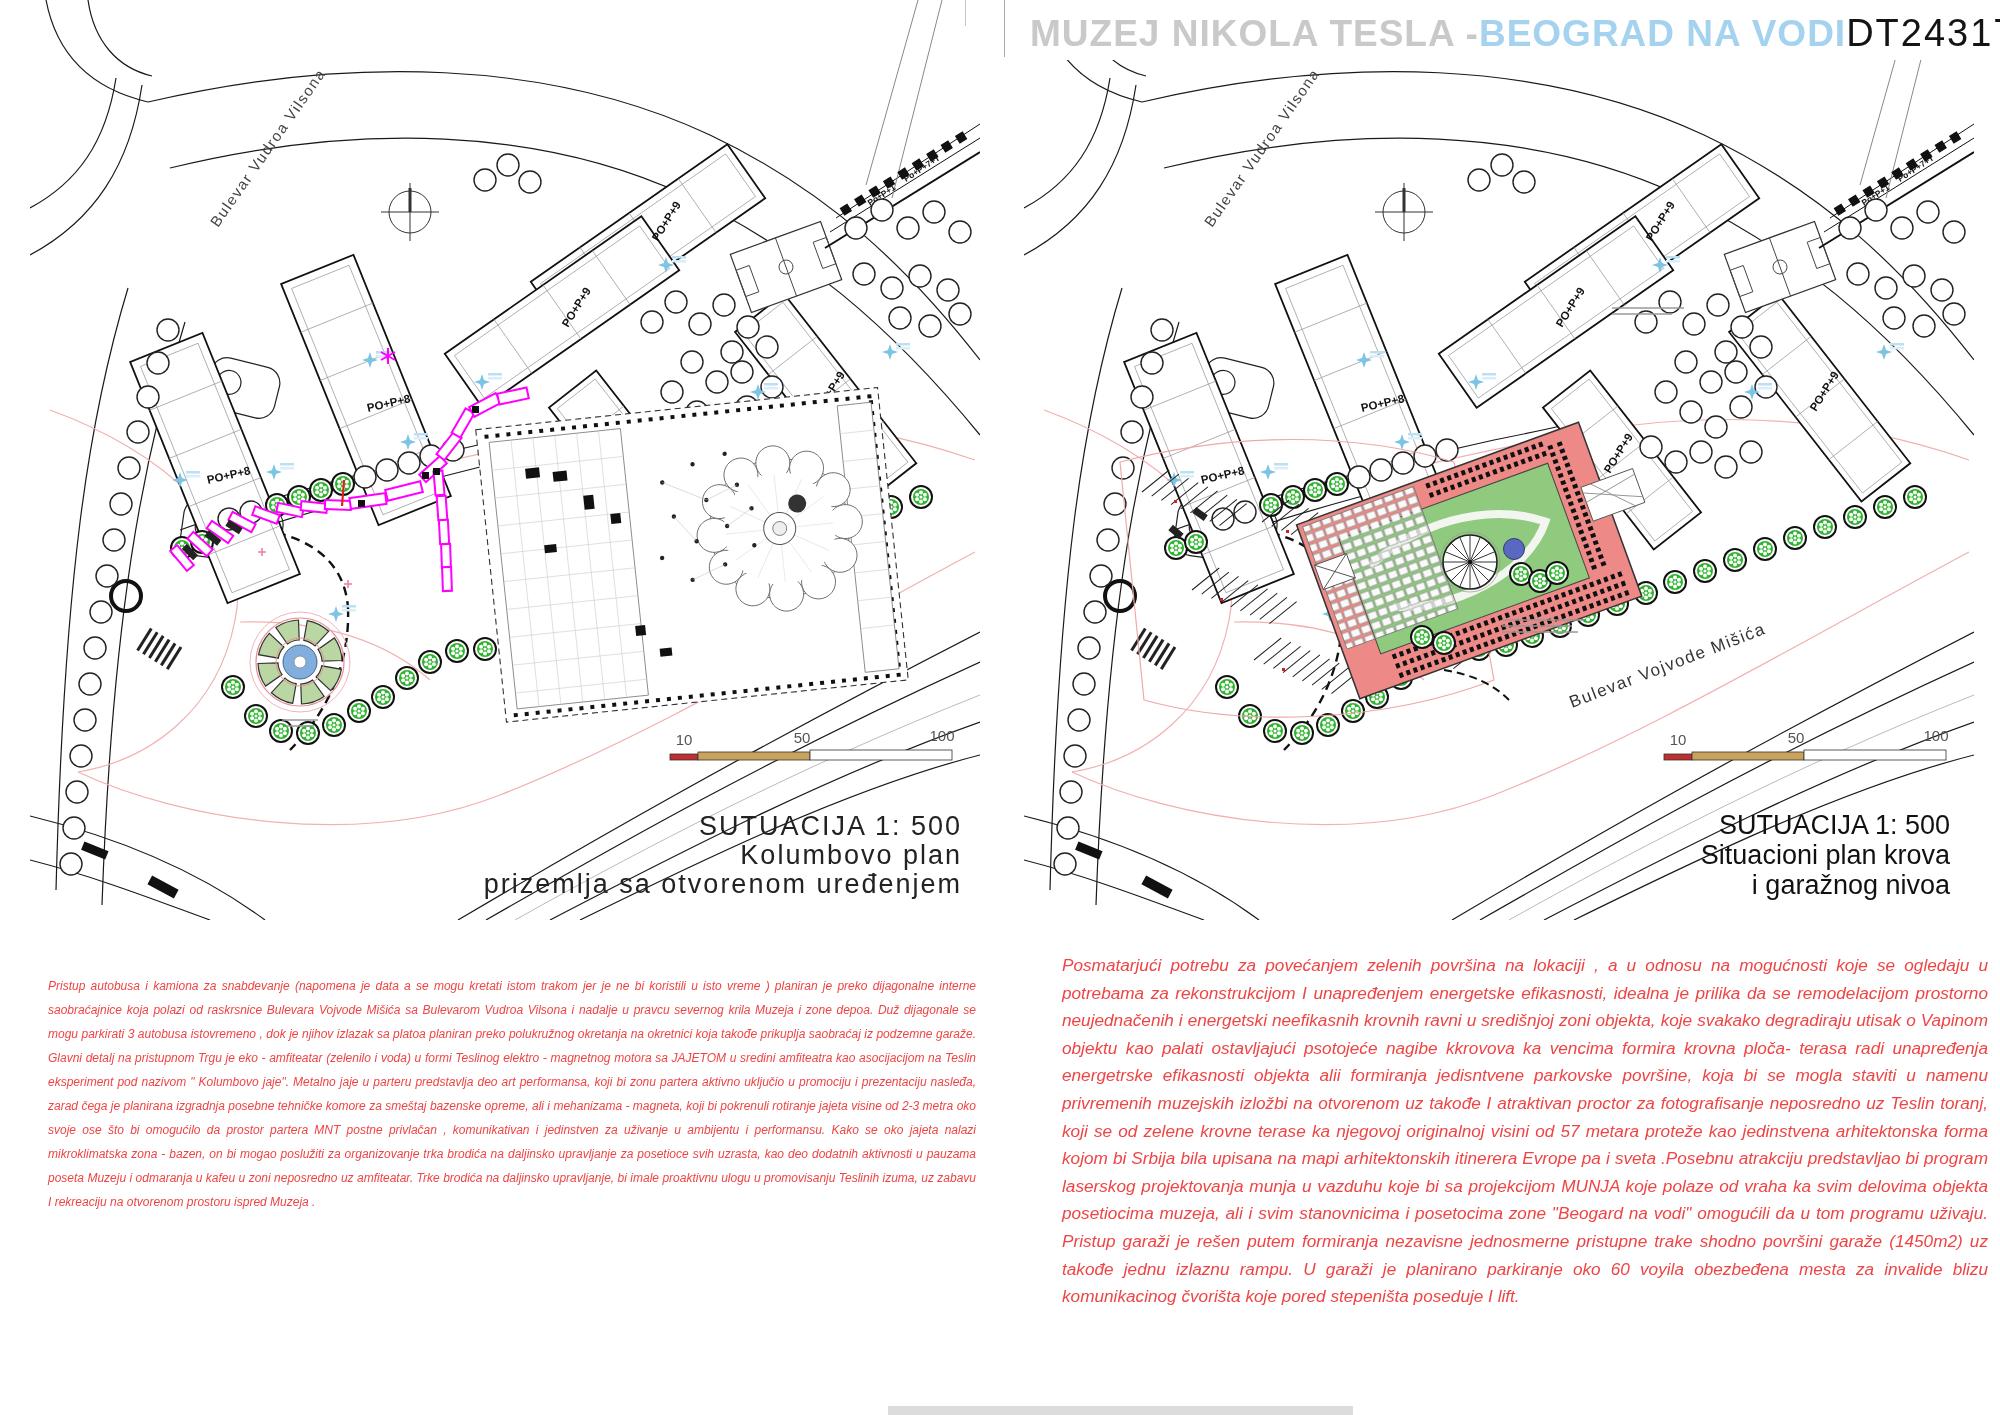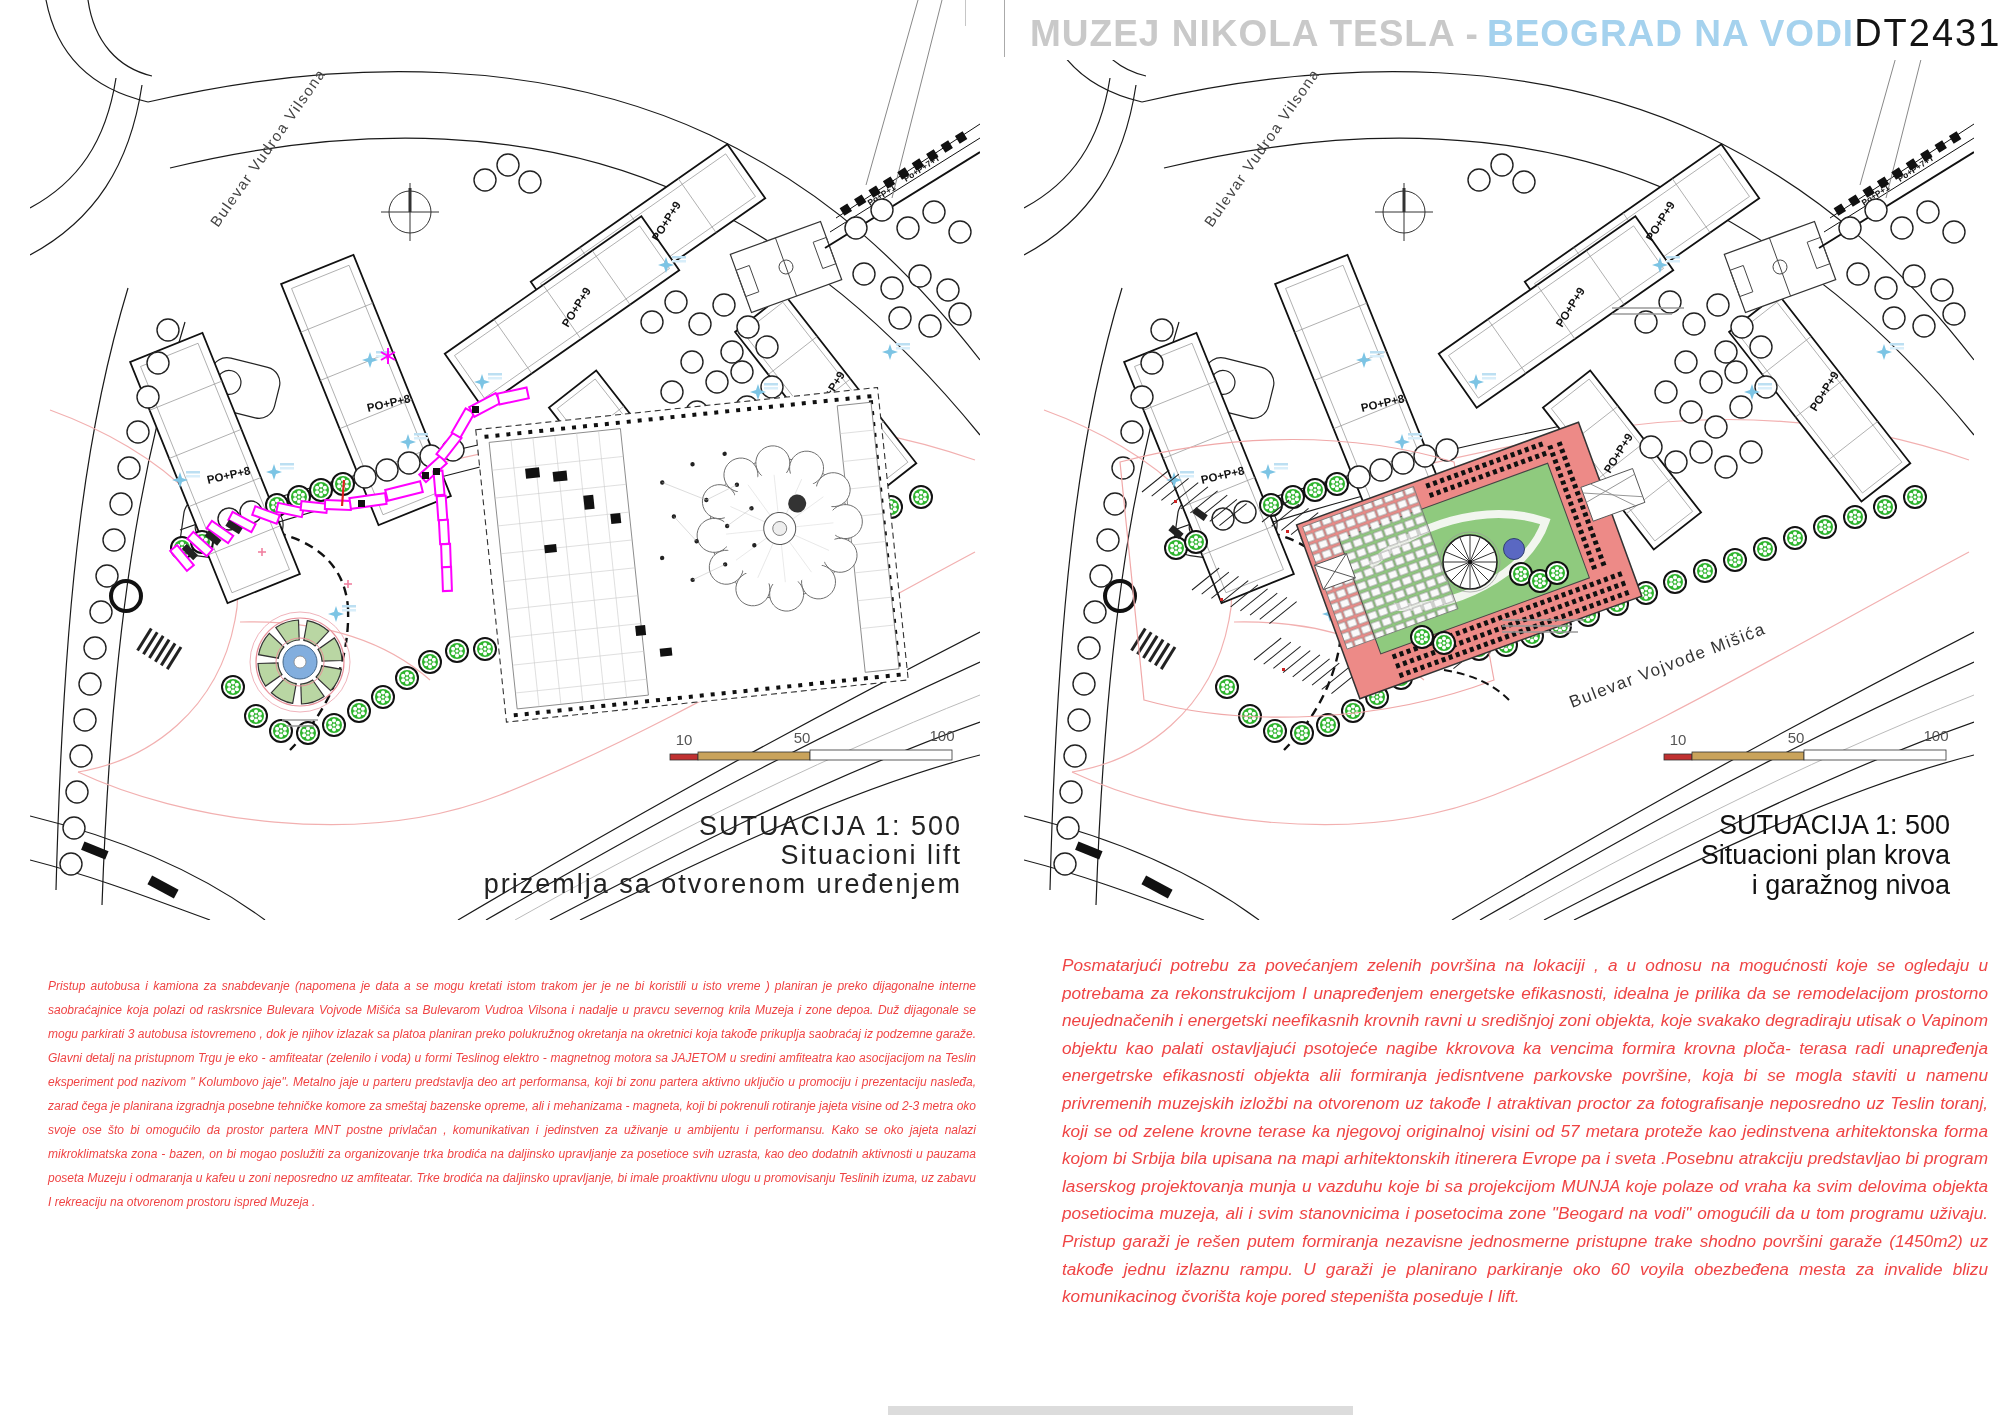--- a/index.html
+++ b/index.html
@@ -2,21 +2,21 @@
 <html><head>
 <meta charset="utf-8">
 <style>
   html,body{margin:0;padding:0;background:#fff;}
   .page{position:relative;width:2000px;height:1415px;background:#fff;overflow:hidden;
         font-family:"Liberation Sans",sans-serif;}
   .abs{position:absolute;}
   
   .header{left:1030px;top:12px;width:956px;display:flex;align-items:center;}
   .h-gray{color:#c9c9c9;font-weight:bold;font-size:37px;letter-spacing:1px;white-space:pre;}
-  .h-blue{color:#a5d2ee;font-weight:bold;font-size:37px;letter-spacing:1px;margin-left:8px;white-space:pre;}
+  .h-blue{color:#a5d2ee;font-weight:bold;font-size:37px;letter-spacing:1px;margin-left:0;white-space:pre;}
   .h-code{color:#141414;font-size:38px;font-weight:500;letter-spacing:2px;margin-left:auto;}
   .vline1{left:1004px;top:0;width:1px;height:57px;background:#aaa;}
   .vline2{left:965px;top:0;width:1px;height:26px;background:#c6c6c6;}
   .bottom-strip{left:888px;top:1406px;width:465px;height:9px;background:#dcdcdc;}
   
   .cap-left{left:400px;top:812px;width:562px;text-align:right;color:#222;
             font-size:27px;line-height:29px;letter-spacing:2px;}
   .cap-right{left:1468px;top:810px;width:482px;text-align:right;color:#111;
              font-size:27px;line-height:30px;}
   
@@ -596,21 +596,21 @@
   <div class="abs header">
     <span class="h-gray">MUZEJ NIKOLA TESLA -</span>
     <span class="h-blue">BEOGRAD NA VODI</span>
     <span class="h-code">DT24317</span>
   </div>
   <div class="abs vline1"></div>
   <div class="abs vline2"></div>
 
   <div class="abs cap-left">
     <div>SUTUACIJA 1: 500</div>
-    <div>Situacioni lift</div>
+    <div>Kolumbovo plan</div>
     <div>prizemlja sa otvorenom uređenjem</div>
   </div>
   <div class="abs cap-right">
     <div>SUTUACIJA 1: 500</div>
     <div>Situacioni plan krova</div>
     <div>i garažnog nivoa</div>
   </div>
 
   <div class="abs para para-left">Pristup autobusa i kamiona za snabdevanje  (napomena je data a se mogu kretati istom trakom jer je ne bi  koristili u isto vreme ) planiran je preko dijagonalne interne saobraćajnice koja polazi od raskrsnice Bulevara Vojvode Mišića sa Bulevarom Vudroa Vilsona i nadalje u pravcu severnog krila Muzeja i zone depoa. Duž dijagonale se mogu  parkirati 3 autobusa istovremeno , dok je njihov izlazak sa platoa planiran preko polukružnog okretanja na okretnici koja takođe prikuplja saobraćaj iz podzemne garaže. Glavni detalj na pristupnom Trgu je eko - amfiteatar (zelenilo i voda)  u formi Teslinog elektro - magnetnog motora sa JAJETOM u sredini amfiteatra kao asocijacijom na Teslin eksperiment pod nazivom " Kolumbovo jaje". Metalno jaje u parteru predstavlja deo art performansa, koji bi zonu partera aktivno uključio u promociju  i prezentaciju  nasleđa,  zarad čega je planirana izgradnja posebne tehničke komore za smeštaj bazenske opreme, ali i  mehanizama - magneta, koji bi pokrenuli rotiranje  jajeta visine od 2-3 metra oko svoje ose što bi omogućilo da prostor partera MNT postne privlačan , komunikativan i jedinstven za uživanje u ambijentu i performansu. Kako se oko jajeta nalazi mikroklimatska zona - bazen, on bi mogao  poslužiti za organizovanje trka brodića na daljinsko upravljanje za posetioce svih uzrasta,  kao deo dodatnih aktivnosti u pauzama poseta Muzeju i odmaranja u kafeu u zoni neposredno uz amfiteatar. Trke brodića na daljinsko upravljanje, bi imale proaktivnu  ulogu u promovisanju  Teslinih izuma, uz zabavu I rekreaciju na otvorenom prostoru ispred Muzeja .</div>
   <div class="abs para para-right">Posmatarjući potrebu za povećanjem zelenih  površina na lokaciji , a u odnosu  na mogućnosti koje se ogledaju u potrebama za rekonstrukcijom I unapređenjem energetske efikasnosti, idealna je prilika da se remodelacijom prostorno neujednačenih i energetski neefikasnih krovnih ravni u središnjoj zoni objekta,  koje svakako degradiraju utisak o Vapinom objektu kao palati ostavljajući psotojeće nagibe kkrovova ka vencima formira krovna ploča- terasa radi unapređenja energetrske efikasnosti objekta alii formiranja jedisntvene  parkovske površine, koja bi se mogla staviti u namenu privremenih muzejskih izložbi na otvorenom uz takođe I atraktivan proctor za fotografisanje neposredno uz Teslin toranj, koji se od zelene krovne terase ka njegovoj originalnoj visini od 57 metara proteže kao jedinstvena arhitektonska forma kojom bi Srbija bila upisana na mapi arhitektonskih itinerera Evrope pa i sveta .Posebnu atrakciju predstavljao bi program laserskog projektovanja munja u vazduhu koje bi sa projekcijom MUNJA koje polaze od vraha ka svim delovima objekta posetiocima muzeja, ali i svim stanovnicima i posetocima zone "Beogard na vodi" omogućili da u tom programu uživaju.  Pristup garaži je rešen putem formiranja nezavisne jednosmerne pristupne trake shodno površini garaže (1450m2) uz takođe jednu izlaznu rampu. U garaži je planirano parkiranje oko 60 voyila obezbeđena mesta za invalide blizu komunikacinog čvorišta koje pored stepeništa poseduje I lift.</div>

